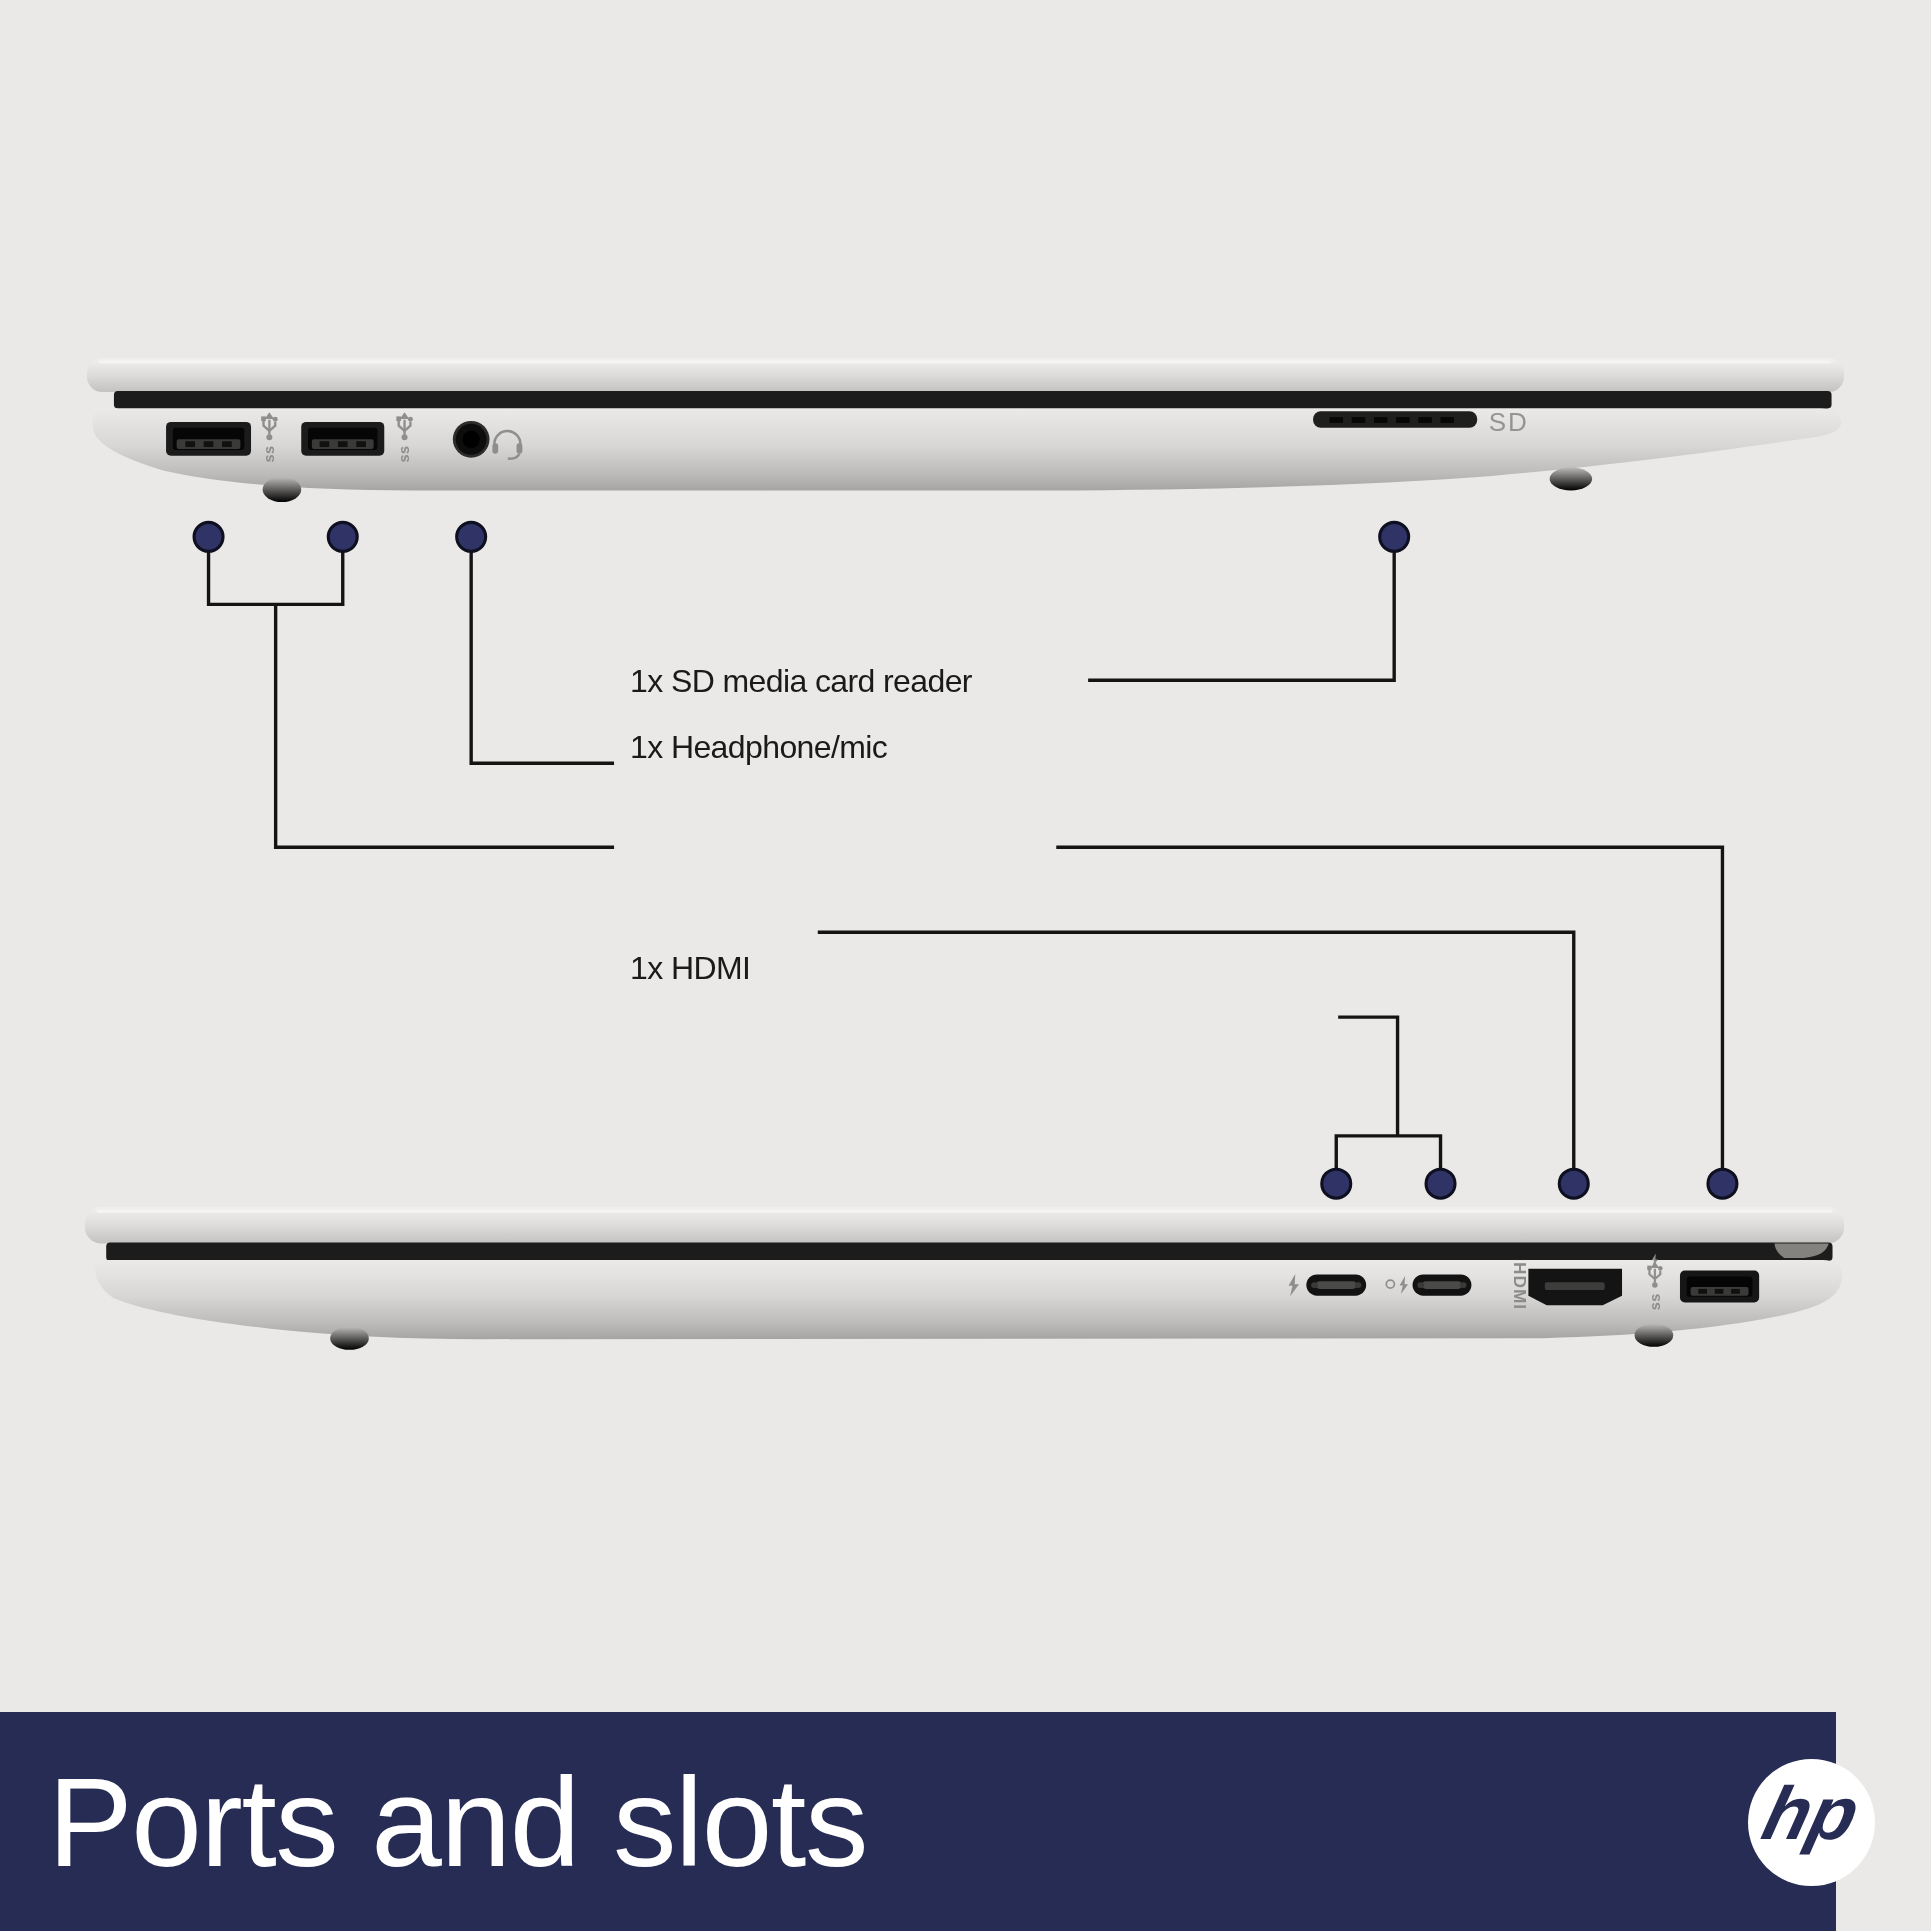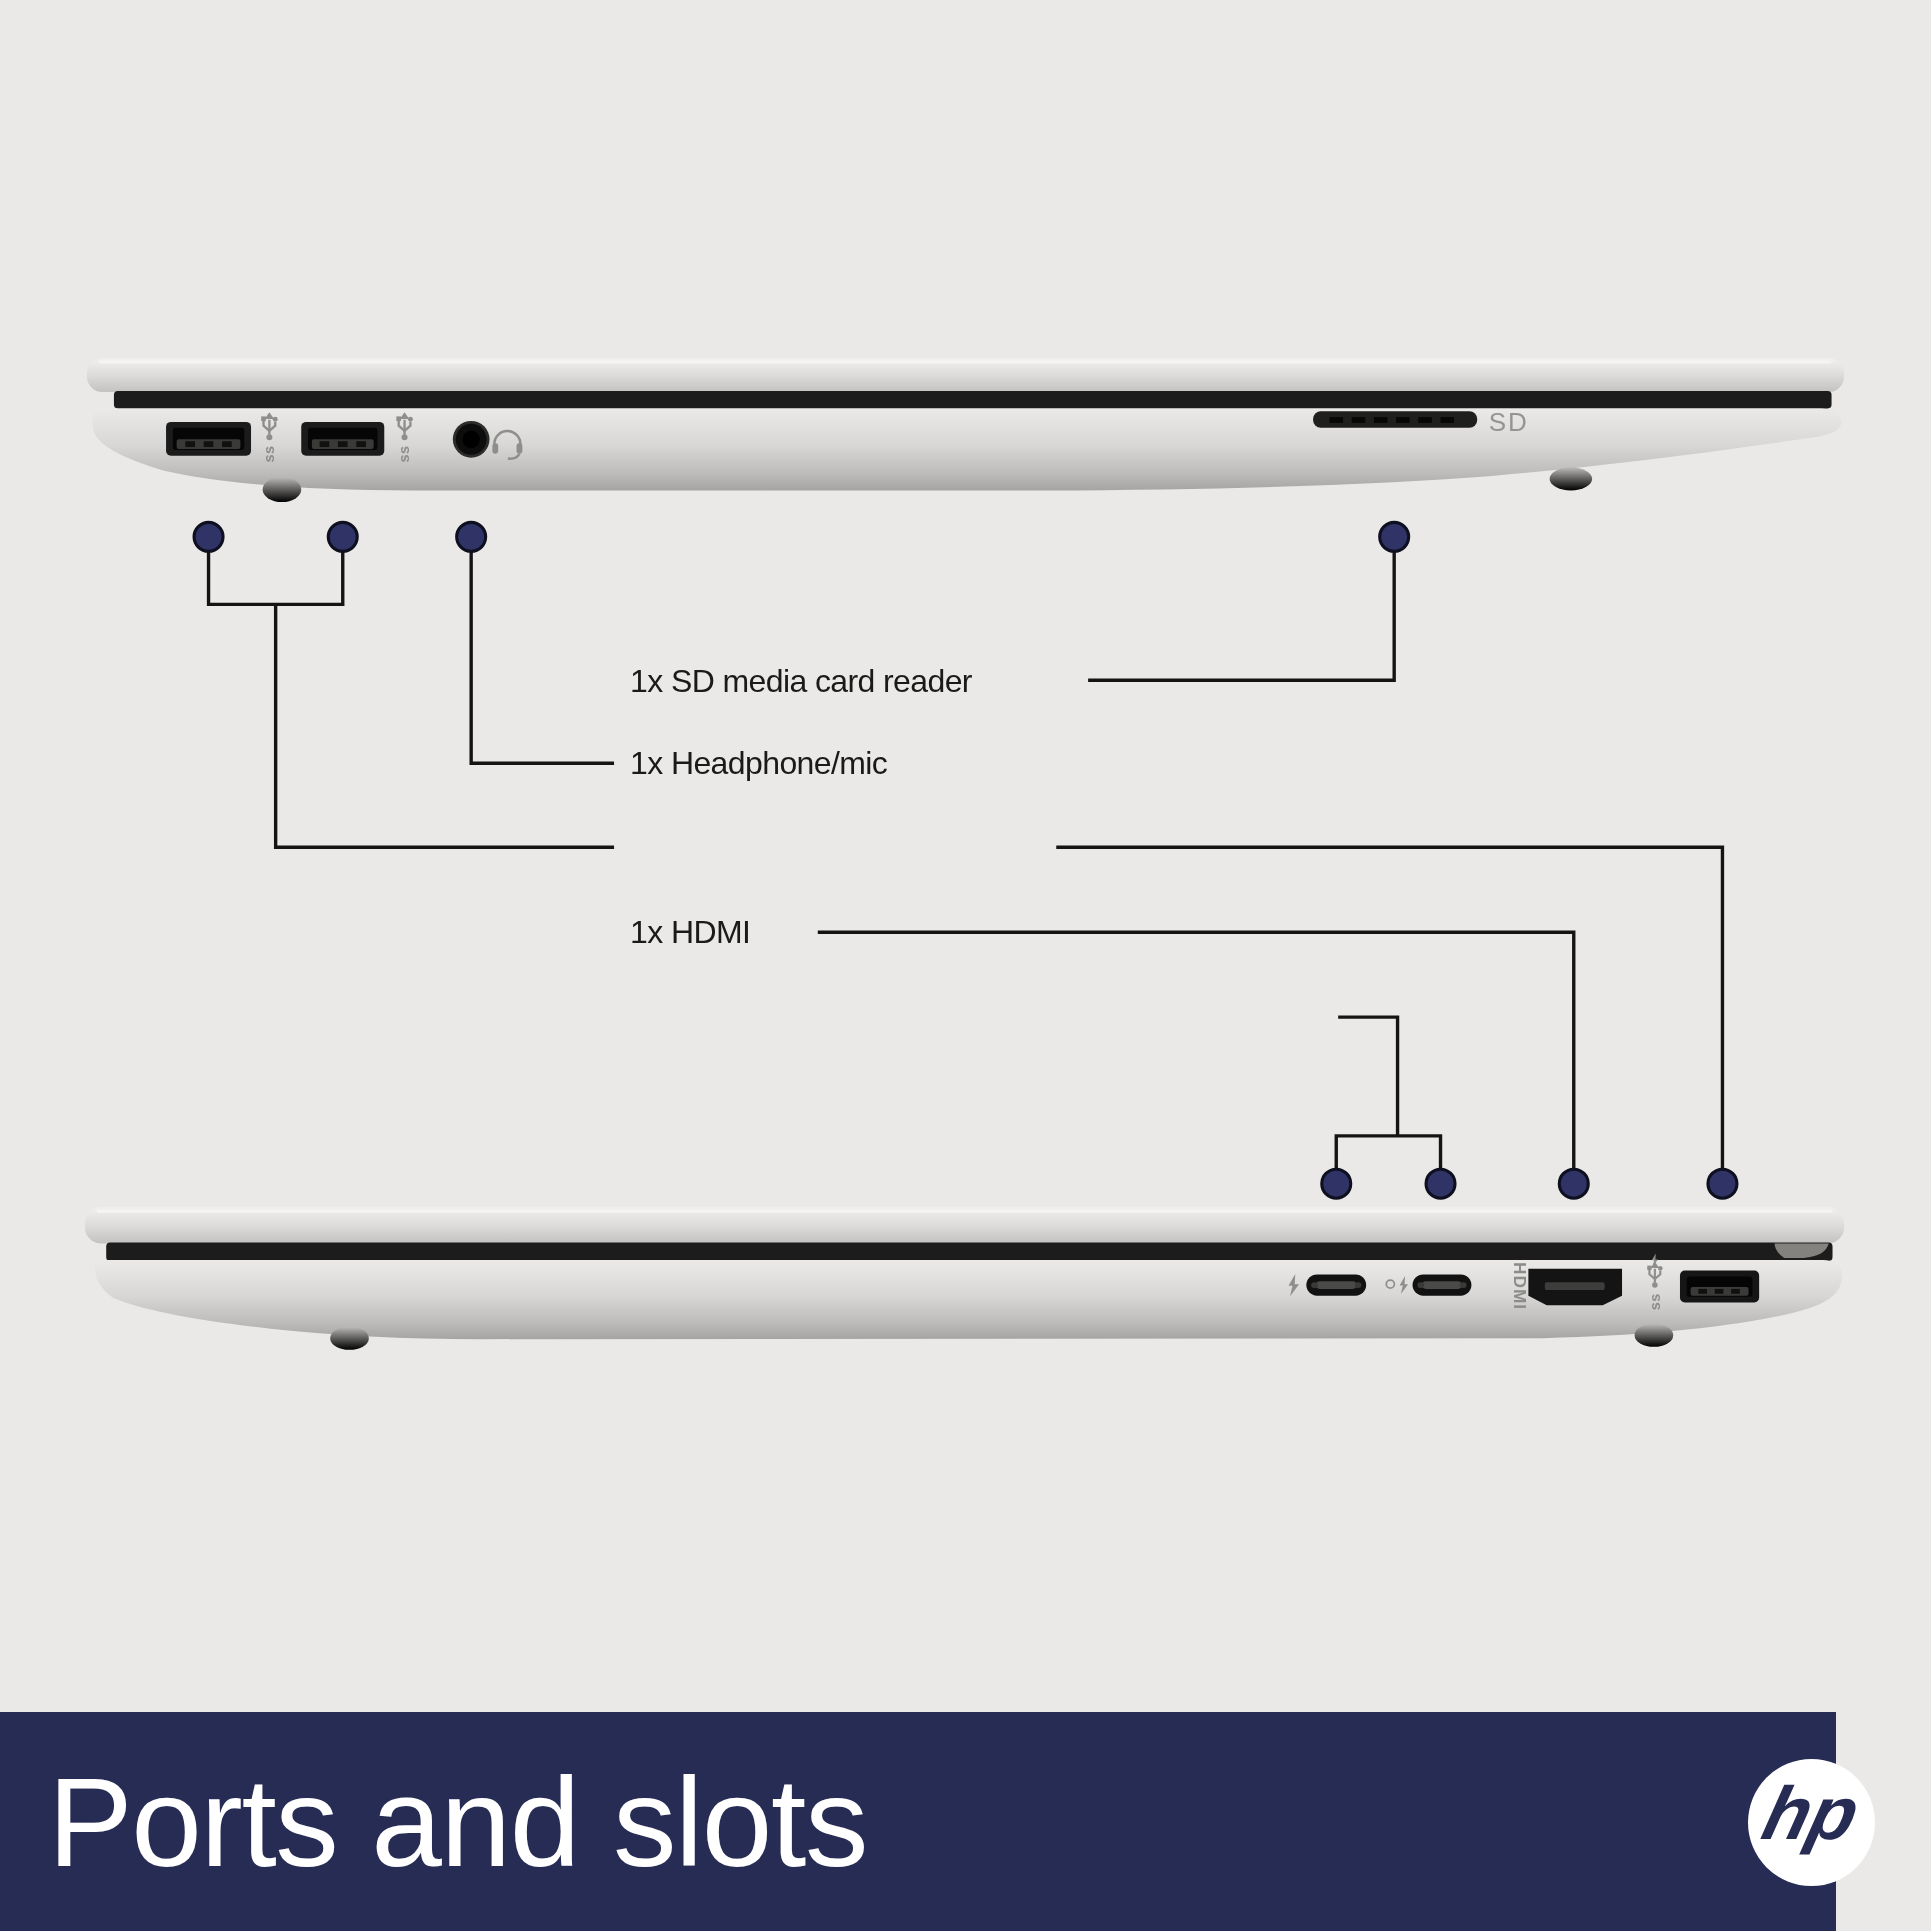--- a/index.html
+++ b/index.html
@@ -212,22 +212,22 @@
       <circle cx="488" cy="556" r="15"></circle>
       <circle cx="1444" cy="556" r="15"></circle>
       <circle cx="1384" cy="1226" r="15"></circle>
       <circle cx="1492" cy="1226" r="15"></circle>
       <circle cx="1630" cy="1226" r="15"></circle>
       <circle cx="1784" cy="1226" r="15"></circle>
     </g>
   </svg>
 
   <div class="callout-label" style="top:658px;">1x SD media card reader</div>
-  <div class="callout-label" style="top:740px;">1x Headphone/mic</div>
-  <div class="callout-label" style="top:909px;">1x HDMI</div>
+  <div class="callout-label" style="top:724px;">1x Headphone/mic</div>
+  <div class="callout-label" style="top:945px;">1x HDMI</div>
 
   <div id="banner">
     <div id="banner-title">Ports and slots</div>
     <div id="hp-logo">
       <span>hp</span>
     </div>
   </div>
 
 </div>
 

